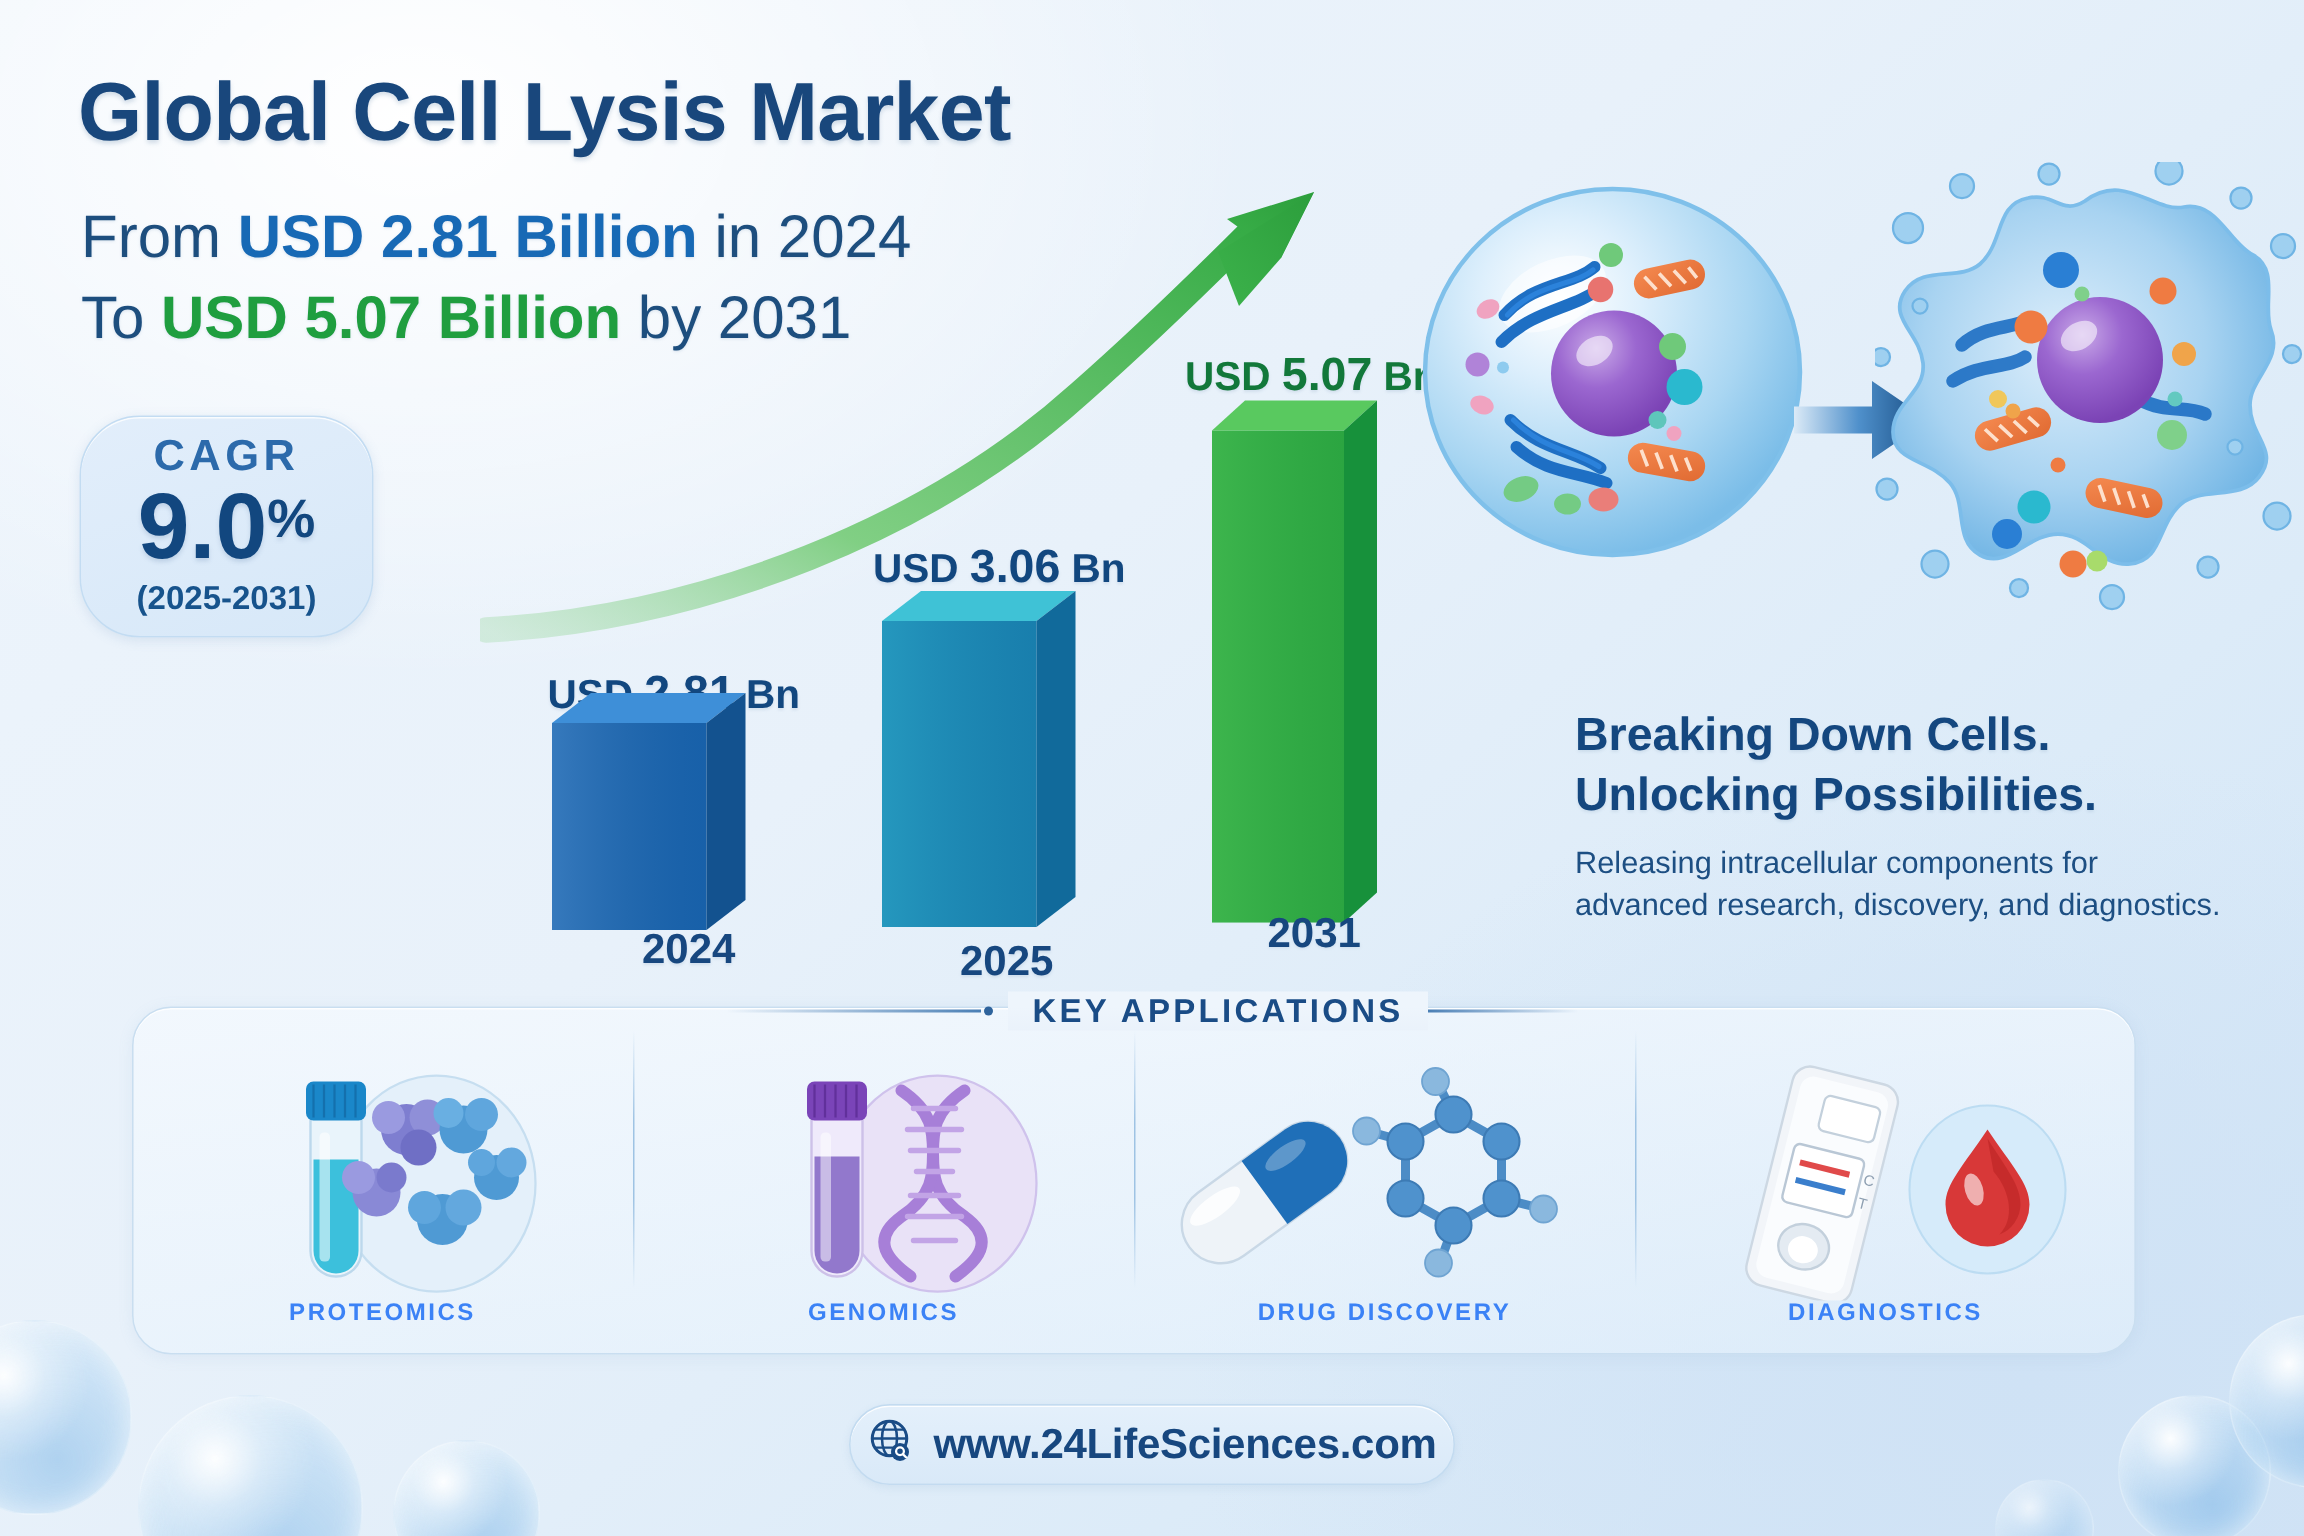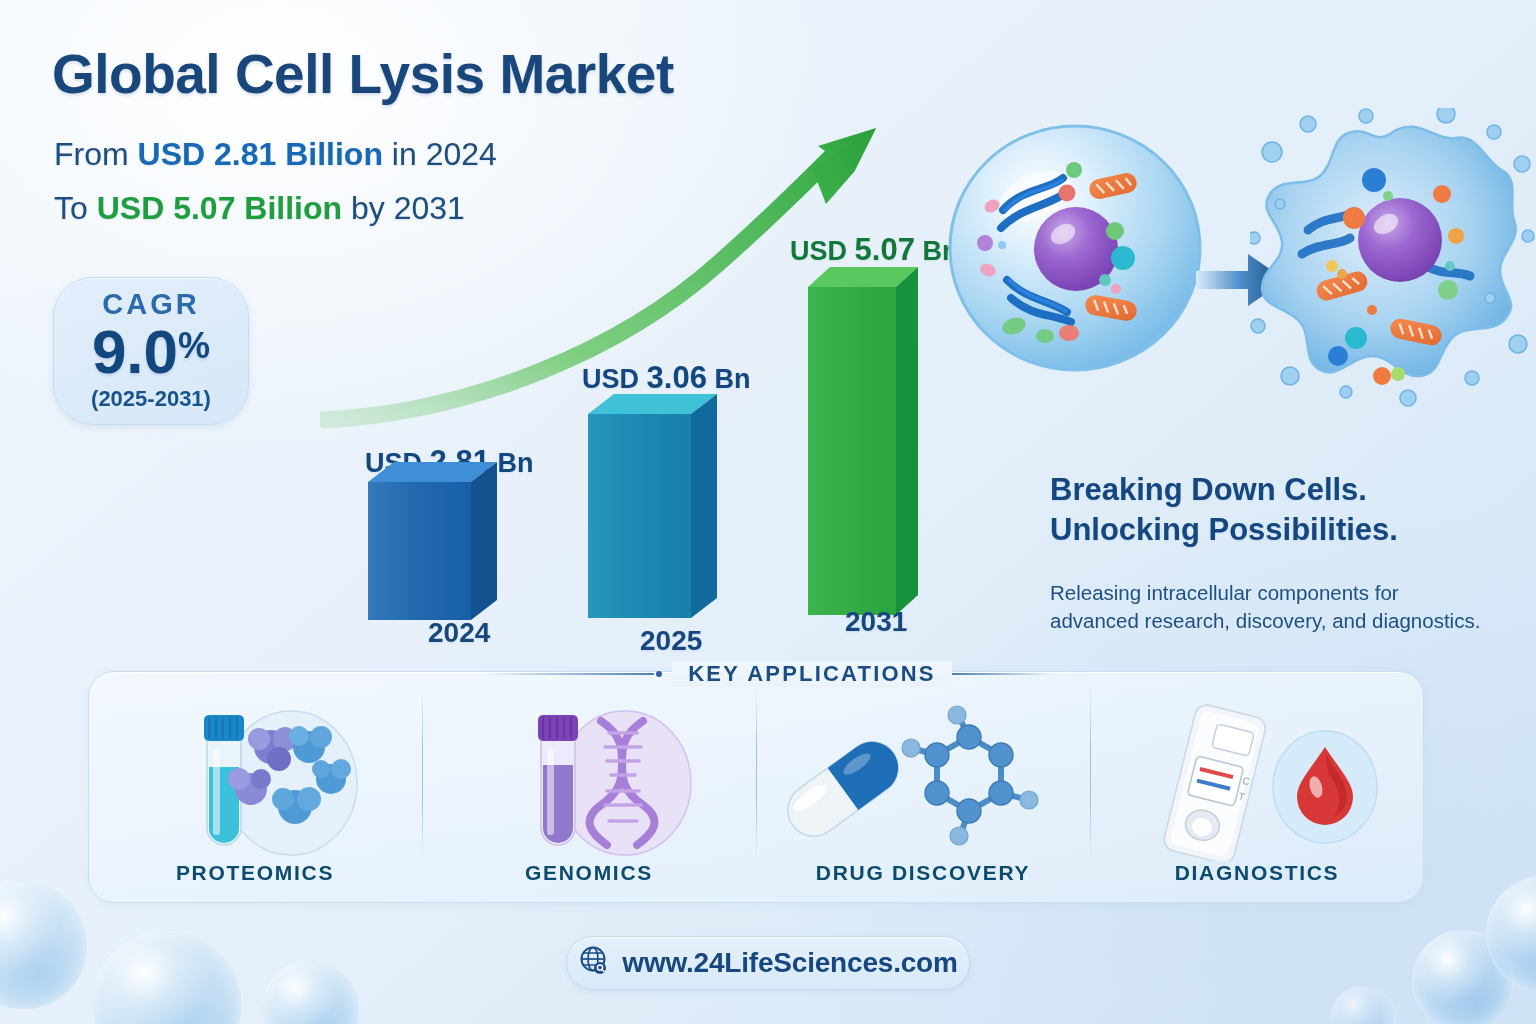--- a/index.html
+++ b/index.html
@@ -19,21 +19,21 @@
     background:
       radial-gradient(circle at 34% 28%, rgba(255,255,255,.95) 0%, rgba(255,255,255,.35) 22%, rgba(255,255,255,0) 46%),
       radial-gradient(circle at 62% 72%, rgba(120,180,230,.50) 0%, rgba(150,200,238,.32) 55%, rgba(190,222,246,.12) 100%);
     box-shadow: inset 0 0 18px rgba(255,255,255,.55);
     border:1px solid rgba(255,255,255,.45);
   }
 
   
   .title { position:absolute; left:52px; top:42px; font-size:55px; font-weight:bold;
     color:#19477c; letter-spacing:-.5px; text-shadow:0 2px 3px rgba(120,150,180,.30); white-space:nowrap;}
-  .sub { position:absolute; left:54px; font-size:32px; color:#1d4e7e; white-space:nowrap;
+  .sub { position:absolute; left:54px; font-size:40px; color:#1d4e7e; white-space:nowrap;
     text-shadow:0 1px 2px rgba(130,160,190,.25); }
   .sub1 { top:136px; }
   .sub2 { top:190px; }
   .sub b { font-weight:bold; }
   .bl { color:#1769b5; } .gr { color:#1f9e3f; }
 
   
   .cagr { position:absolute; left:53px; top:277px; width:196px; height:148px;
     border-radius:40px; background:linear-gradient(160deg,#e2eefb 0%, #d7e8f8 100%);
     border:1px solid #c3dcf2; box-shadow:0 2px 7px rgba(110,150,190,.17), inset 0 1px 0 rgba(255,255,255,.8);
@@ -54,41 +54,41 @@
   .vlabel .big { font-size:31px; }
   .vlabel.green { color:#12783a; }
   .ylabel { position:absolute; font-size:28px; font-weight:bold; color:#17477f; white-space:nowrap;
     text-shadow:0 1px 2px rgba(130,160,190,.22); }
 
   
   .cellwrap { position:absolute; }
   .tagline { position:absolute; left:1050px; top:470px; width:452px; }
   .tagline h2 { font-size:31px; font-weight:bold; color:#14477f; line-height:1.28;
     text-shadow:0 1px 2px rgba(130,160,190,.2); }
-  .tagline p { font-size:20.5px; color:#1d4f83; line-height:1.33; margin-top:30px; }
+  .tagline p { font-size:20.5px; color:#1d4f83; line-height:1.33; margin-top:13px; }
 
   
   .kacard { position:absolute; left:88px; top:671px; width:1336px; height:232px;
     border-radius:26px; border:1.4px solid #c9def0;
     background:linear-gradient(175deg, rgba(244,249,254,.82) 0%, rgba(228,241,252,.62) 100%);
     box-shadow:0 2px 10px rgba(120,160,200,.10), inset 0 1px 0 rgba(255,255,255,.85); }
   .kahead { position:absolute; left:0; right:0; top:659px; height:30px;
     display:flex; align-items:center; justify-content:center; gap:0; }
   .kahead .ln { height:1.6px; background:linear-gradient(90deg, rgba(60,110,165,0) 0%, #4a7fb5 100%); width:170px; }
   .kahead .ln.r { background:linear-gradient(90deg,#4a7fb5 0%, rgba(60,110,165,0) 100%); width:100px; }
   .kahead .dot { width:6px; height:6px; border-radius:50%; background:#2e639c; margin:0 10px 0 2px; }
   .kahead .kt { font-size:22px; font-weight:bold; color:#1a4c86; letter-spacing:2.2px;
     padding:0 16px; background:linear-gradient(180deg, #eef5fc 40%, #eaf2fb 100%); }
   .apps { position:absolute; left:88px; top:671px; width:1336px; height:232px; display:flex; }
   .app { flex:1; position:relative; display:flex; flex-direction:column;
     align-items:center; justify-content:flex-end; padding-bottom:18px; }
   .app + .app::before { content:""; position:absolute; left:0; top:16px; bottom:44px; width:1.3px;
     background:linear-gradient(180deg, rgba(150,190,225,0) 0%, rgba(150,190,225,.9) 35%, rgba(150,190,225,.9) 65%, rgba(150,190,225,0) 100%); }
   .app .art { height:158px; width:100%; position:relative; }
-  .app .cap { font-size:21px; font-weight:bold; color:#0c4a6e; letter-spacing:1.7px; }
+  .app .cap { font-size:16px; font-weight:bold; color:#3b82f6; letter-spacing:1.7px; }
 
   
   .foot { position:absolute; left:566px; top:936px; width:404px; height:54px;
     border-radius:27px; background:linear-gradient(180deg,#e4f0fb 0%, #d9e9f8 100%);
     border:1.3px solid #c3dbf0; box-shadow:0 2px 6px rgba(120,160,200,.14), inset 0 1px 0 rgba(255,255,255,.85);
     display:flex; align-items:center; justify-content:center; gap:12px; }
   .foot .url { font-size:28px; font-weight:bold; color:#17477f; letter-spacing:-.2px; }
 </style>
 </head>
 <body>

